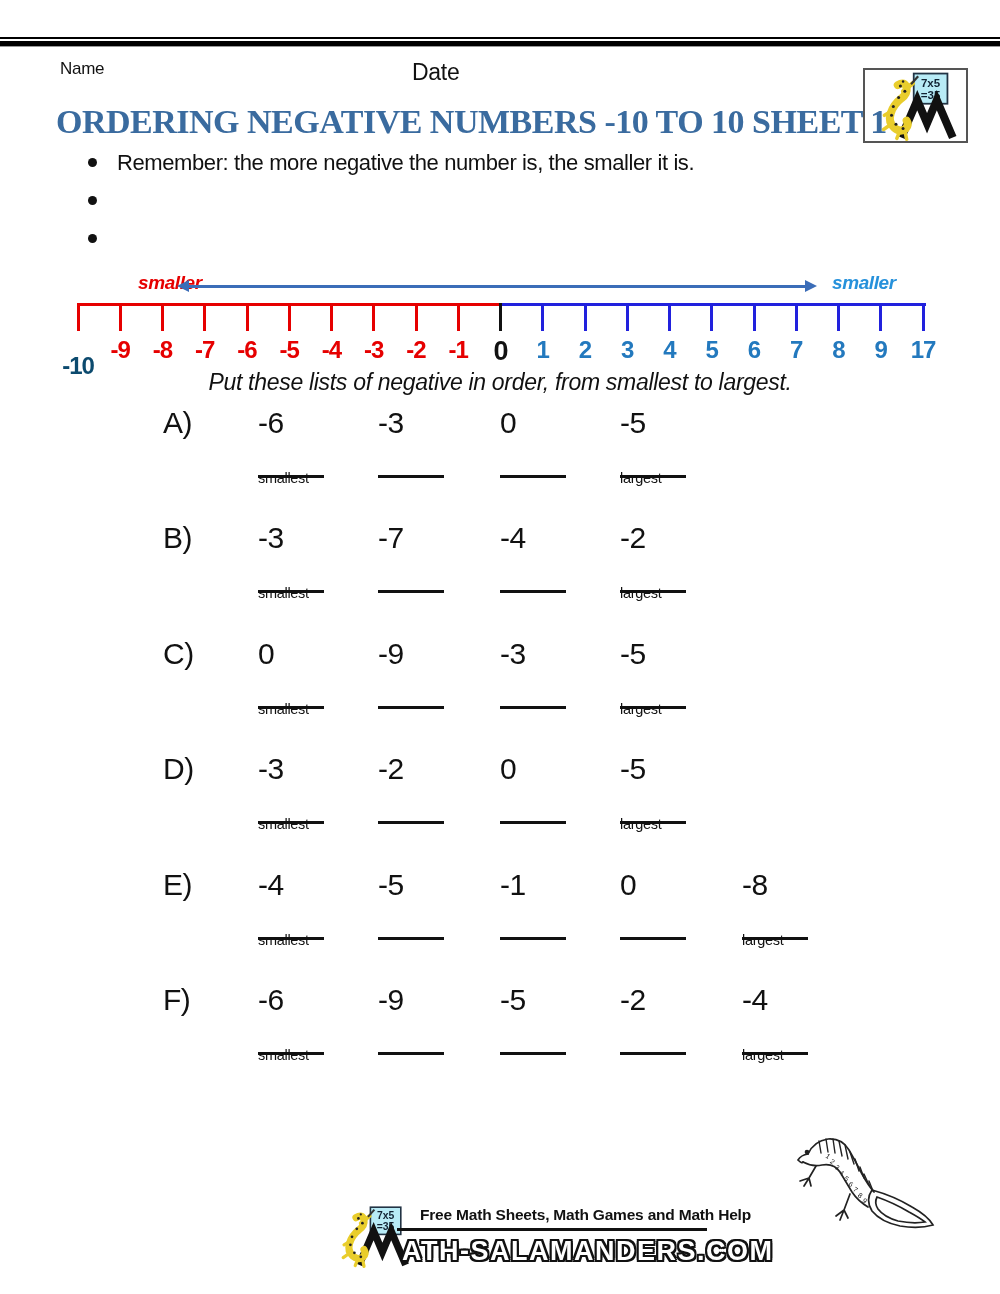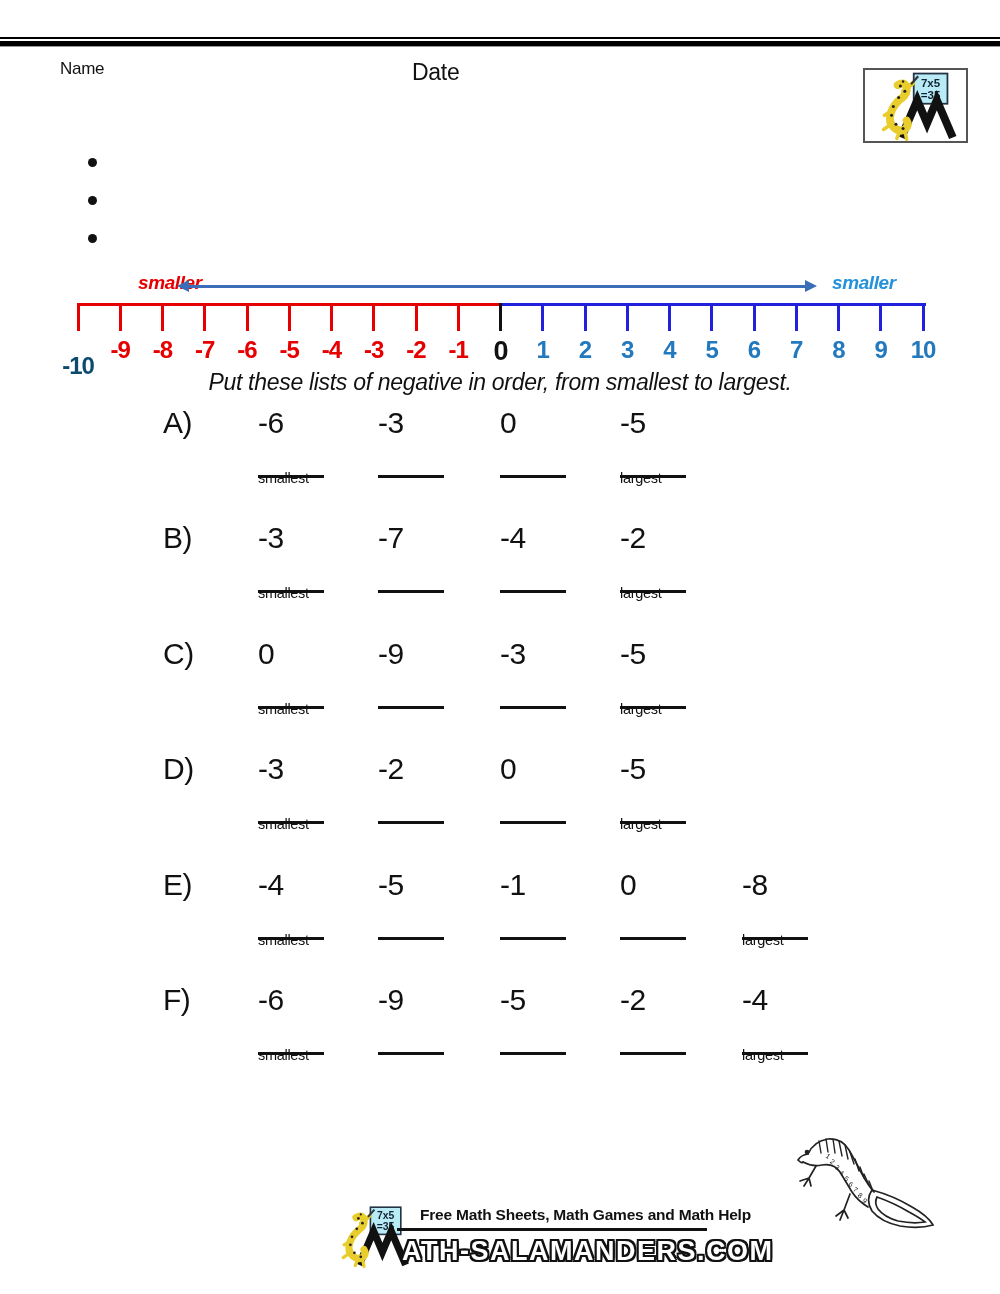--- a/index.html
+++ b/index.html
@@ -114,24 +114,26 @@
 
   <div class="name-label">Name</div>
   <div class="date-label">Date</div>
 
   <div class="logo-box">
     <svg viewBox="0 0 100 80" xmlns="http://www.w3.org/2000/svg" xmlns:xlink="http://www.w3.org/1999/xlink">
       <use href="#sala-logo" xlink:href="#sala-logo"></use>
     </svg>
   </div>
 
+  <div class="page-title">ORDERING NEGATIVE NUMBERS -10 TO 10 SHEET 1</div>
 
   <div class="bullets">
       <div class="bullet-item">
         <span class="bullet-dot"></span>
+        <span class="bullet-text">Remember: the more negative the number is, the smaller it is.</span>
       </div>
       <div class="bullet-item">
         <span class="bullet-dot"></span>
       </div>
       <div class="bullet-item">
         <span class="bullet-dot"></span>
       </div>
     </div>
 
   <div class="smaller-label">smaller</div>
@@ -177,21 +179,21 @@
       <div class="nl-num" style="left: 611.75px; color: rgb(35, 121, 190);">5</div>
       <div class="tick" style="left: 674.5px; background: rgb(33, 33, 221);"></div>
       <div class="nl-num" style="left: 654px; color: rgb(35, 121, 190);">6</div>
       <div class="tick" style="left: 716.75px; background: rgb(33, 33, 221);"></div>
       <div class="nl-num" style="left: 696.25px; color: rgb(35, 121, 190);">7</div>
       <div class="tick" style="left: 759px; background: rgb(33, 33, 221);"></div>
       <div class="nl-num" style="left: 738.5px; color: rgb(35, 121, 190);">8</div>
       <div class="tick" style="left: 801.25px; background: rgb(33, 33, 221);"></div>
       <div class="nl-num" style="left: 780.75px; color: rgb(35, 121, 190);">9</div>
       <div class="tick" style="left: 843.5px; background: rgb(33, 33, 221);"></div>
-      <div class="nl-num" style="left: 823px; color: rgb(35, 121, 190);">10</div>
+      <div class="nl-num" style="left: 823px; color: rgb(35, 121, 190);">17</div>
     </div>
 
   <div class="instruction">Put these lists of negative in order, from smallest to largest.</div>
 
   <div class="problems">
       <div class="prob-row" style="top: 0px;">
         <div class="prob-label">A)</div>
         <div class="prob-cell" style="left: 108px;">
           <div class="prob-num">-6</div>
           <div class="prob-blank"></div>

